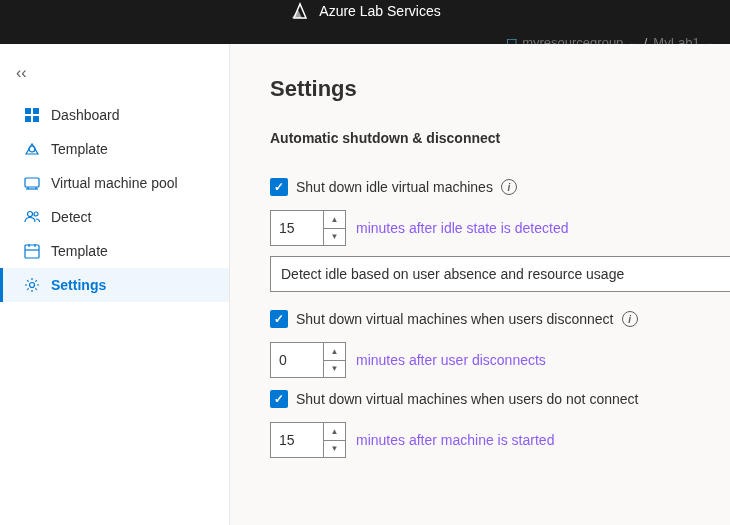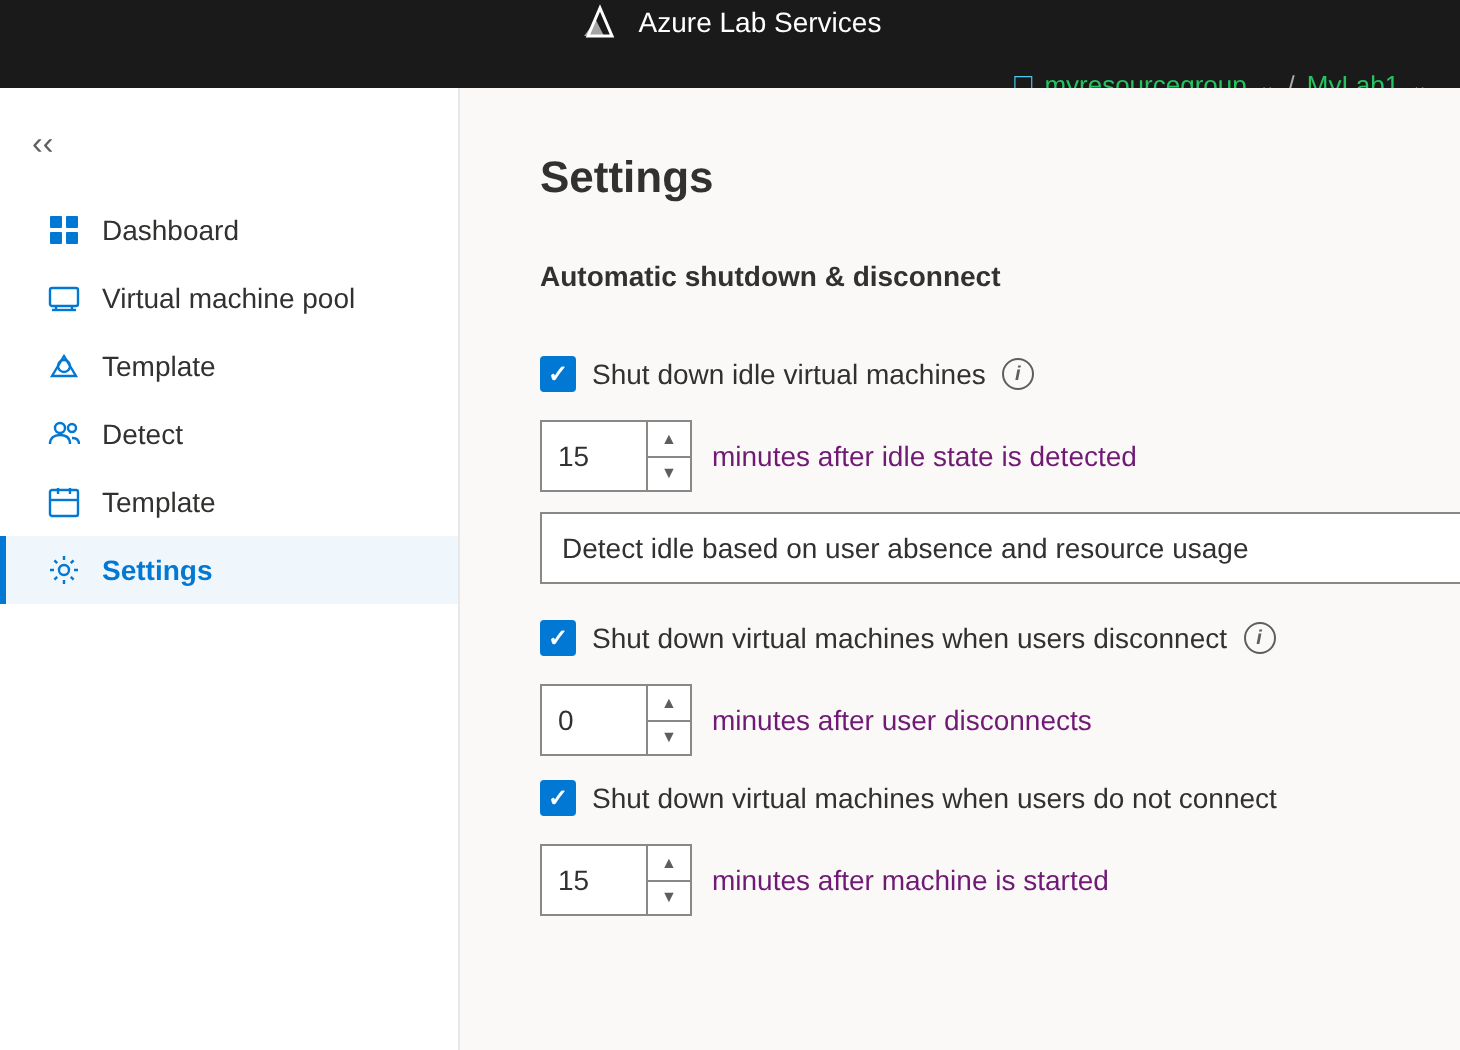--- a/index.html
+++ b/index.html
@@ -34,21 +34,21 @@
       align-items: center;
       gap: 6px;
       color: white;
       font-size: 13px;
     }
     .topbar-nav .nav-item {
       display: flex;
       align-items: center;
       gap: 4px;
       cursor: pointer;
-      color: #22c55e;
+      color: #737373;
     }
     .topbar-nav .sep { color: #aaa; }
     .chevron-down {
       font-size: 10px;
       margin-left: 2px;
     }
 
     
     .main-layout {
       display: flex;
@@ -209,21 +209,21 @@
       font-size: 8px;
       color: #605e5c;
       user-select: none;
     }
     .spinner-btn:first-child {
       border-bottom: 1px solid #8a8886;
     }
 
     .input-label {
       font-size: 14px;
-      color: #701a75;
+      color: #8b5cf6;
     }
 
     .dropdown-wrapper {
       display: flex;
       align-items: center;
       border: 1px solid #8a8886;
       background: white;
       height: 36px;
       padding: 0 10px;
       cursor: pointer;
@@ -280,37 +280,37 @@
             <rect x="1" y="9" width="6" height="6" rx="0.5"></rect>
             <rect x="9" y="9" width="6" height="6" rx="0.5"></rect>
           </svg>
       </span>
       <span>Dashboard</span>
     </div>
 
     <div class="sidebar-item">
       <span class="item-icon">
         <svg width="16" height="16" viewBox="0 0 16 16" fill="none" stroke="#0078d4" stroke-width="1.2">
+            <path d="M2 13 L8 3 L14 13 Z"></path>
+            <circle cx="8" cy="8" r="3" fill="none" stroke="#0078d4" stroke-width="1.2"></circle>
+          </svg>
+      </span>
+      <span>Template</span>
+    </div>
+
+    <div class="sidebar-item">
+      <span class="item-icon">
+        <svg width="16" height="16" viewBox="0 0 16 16" fill="none" stroke="#0078d4" stroke-width="1.2">
             <rect x="1" y="3" width="14" height="9" rx="1"></rect>
             <line x1="4" y1="12" x2="4" y2="14"></line>
             <line x1="12" y1="12" x2="12" y2="14"></line>
             <line x1="2" y1="14" x2="14" y2="14"></line>
           </svg>
       </span>
       <span>Virtual machine pool</span>
-    </div>
-
-    <div class="sidebar-item">
-      <span class="item-icon">
-        <svg width="16" height="16" viewBox="0 0 16 16" fill="none" stroke="#0078d4" stroke-width="1.2">
-            <path d="M2 13 L8 3 L14 13 Z"></path>
-            <circle cx="8" cy="8" r="3" fill="none" stroke="#0078d4" stroke-width="1.2"></circle>
-          </svg>
-      </span>
-      <span>Template</span>
     </div>
 
     <div class="sidebar-item">
       <span class="item-icon">
         <svg width="16" height="16" viewBox="0 0 16 16" fill="none" stroke="#0078d4" stroke-width="1.2">
             <circle cx="6" cy="5" r="2.5"></circle>
             <path d="M1 13c0-3 2-4.5 5-4.5s5 1.5 5 4.5"></path>
             <circle cx="12" cy="5" r="2"></circle>
             <path d="M12 10c2 0 3.5 1 3.5 3"></path>
           </svg>

